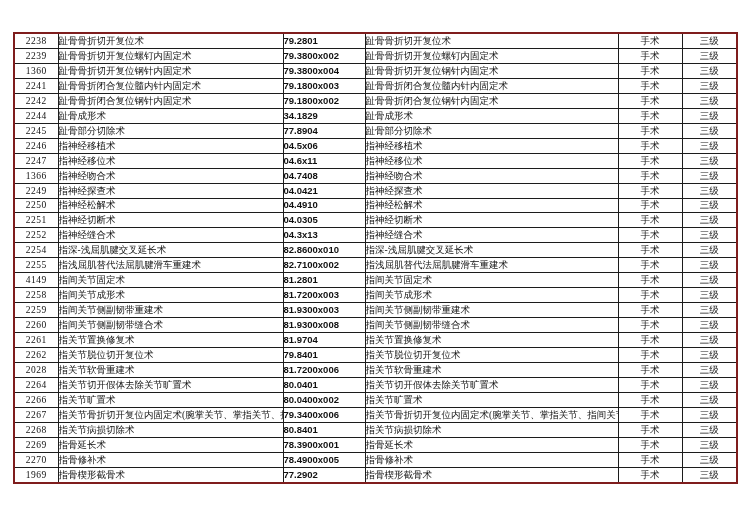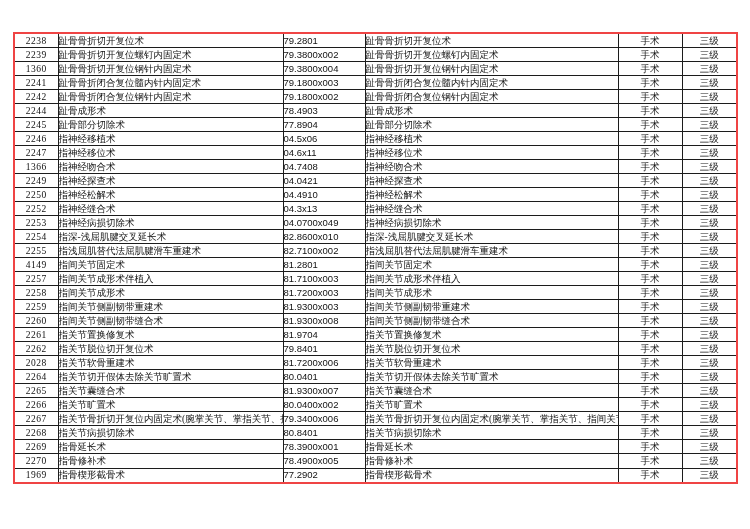--- a/index.html
+++ b/index.html
@@ -22,21 +22,21 @@
     background: #ffffff;
   }
   table.proc {
     position: absolute;
     left: 13px;
     top: 32px;
     width: 724px;
     height: 452px;
     border-collapse: collapse;
     table-layout: fixed;
-    border: 2px solid #ef4444;
+    border: 2px solid #7f1d1d;
   }
   table.proc td {
     border: 1px solid #1c1c1c;
     padding: 0;
     vertical-align: middle;
     white-space: nowrap;
     overflow: hidden;
     font-size: 9.5px;
     line-height: 12px;
     height: 13px;
@@ -47,20 +47,21 @@
     letter-spacing: 0.5px;
   }
   td.c-name {
     padding-left: 6px;
     font-family: "Liberation Serif", serif;
   }
   td.c-code {
     padding-left: 3px;
     font-family: "Liberation Sans", sans-serif;
     font-size: 9.5px;
+    font-weight: bold;
   }
   td.c-cat, td.c-lvl {
     text-align: center;
     font-family: "Liberation Serif", serif;
   }
 </style>
 </head>
 <body>
 
 <div class="page">
@@ -110,21 +111,21 @@
           <td class="c-seq">2242</td>
           <td class="c-name">趾骨骨折闭合复位钢针内固定术</td>
           <td class="c-code">79.1800x002</td>
           <td class="c-name">趾骨骨折闭合复位钢针内固定术</td>
           <td class="c-cat">手术</td>
           <td class="c-lvl">三级</td>
         </tr>
         <tr>
           <td class="c-seq">2244</td>
           <td class="c-name">趾骨成形术</td>
-          <td class="c-code">78.4903</td>
+          <td class="c-code">34.1829</td>
           <td class="c-name">趾骨成形术</td>
           <td class="c-cat">手术</td>
           <td class="c-lvl">三级</td>
         </tr>
         <tr>
           <td class="c-seq">2245</td>
           <td class="c-name">趾骨部分切除术</td>
           <td class="c-code">77.8904</td>
           <td class="c-name">趾骨部分切除术</td>
           <td class="c-cat">手术</td>
@@ -164,36 +165,36 @@
         </tr>
         <tr>
           <td class="c-seq">2250</td>
           <td class="c-name">指神经松解术</td>
           <td class="c-code">04.4910</td>
           <td class="c-name">指神经松解术</td>
           <td class="c-cat">手术</td>
           <td class="c-lvl">三级</td>
         </tr>
         <tr>
+          <td class="c-seq">2251</td>
+          <td class="c-name">指神经切断术</td>
+          <td class="c-code">04.0305</td>
+          <td class="c-name">指神经切断术</td>
+          <td class="c-cat">手术</td>
+          <td class="c-lvl">三级</td>
+        </tr>
+        <tr>
           <td class="c-seq">2252</td>
           <td class="c-name">指神经缝合术</td>
           <td class="c-code">04.3x13</td>
           <td class="c-name">指神经缝合术</td>
           <td class="c-cat">手术</td>
           <td class="c-lvl">三级</td>
         </tr>
         <tr>
-          <td class="c-seq">2253</td>
-          <td class="c-name">指神经病损切除术</td>
-          <td class="c-code">04.0700x049</td>
-          <td class="c-name">指神经病损切除术</td>
-          <td class="c-cat">手术</td>
-          <td class="c-lvl">三级</td>
-        </tr>
-        <tr>
           <td class="c-seq">2254</td>
           <td class="c-name">指深-浅屈肌腱交叉延长术</td>
           <td class="c-code">82.8600x010</td>
           <td class="c-name">指深-浅屈肌腱交叉延长术</td>
           <td class="c-cat">手术</td>
           <td class="c-lvl">三级</td>
         </tr>
         <tr>
           <td class="c-seq">2255</td>
           <td class="c-name">指浅屈肌替代法屈肌腱滑车重建术</td>
@@ -204,28 +205,20 @@
         </tr>
         <tr>
           <td class="c-seq">4149</td>
           <td class="c-name">指间关节固定术</td>
           <td class="c-code">81.2801</td>
           <td class="c-name">指间关节固定术</td>
           <td class="c-cat">手术</td>
           <td class="c-lvl">三级</td>
         </tr>
         <tr>
-          <td class="c-seq">2257</td>
-          <td class="c-name">指间关节成形术伴植入</td>
-          <td class="c-code">81.7100x003</td>
-          <td class="c-name">指间关节成形术伴植入</td>
-          <td class="c-cat">手术</td>
-          <td class="c-lvl">三级</td>
-        </tr>
-        <tr>
           <td class="c-seq">2258</td>
           <td class="c-name">指间关节成形术</td>
           <td class="c-code">81.7200x003</td>
           <td class="c-name">指间关节成形术</td>
           <td class="c-cat">手术</td>
           <td class="c-lvl">三级</td>
         </tr>
         <tr>
           <td class="c-seq">2259</td>
           <td class="c-name">指间关节侧副韧带重建术</td>
@@ -264,28 +257,20 @@
           <td class="c-code">81.7200x006</td>
           <td class="c-name">指关节软骨重建术</td>
           <td class="c-cat">手术</td>
           <td class="c-lvl">三级</td>
         </tr>
         <tr>
           <td class="c-seq">2264</td>
           <td class="c-name">指关节切开假体去除关节旷置术</td>
           <td class="c-code">80.0401</td>
           <td class="c-name">指关节切开假体去除关节旷置术</td>
-          <td class="c-cat">手术</td>
-          <td class="c-lvl">三级</td>
-        </tr>
-        <tr>
-          <td class="c-seq">2265</td>
-          <td class="c-name">指关节囊缝合术</td>
-          <td class="c-code">81.9300x007</td>
-          <td class="c-name">指关节囊缝合术</td>
           <td class="c-cat">手术</td>
           <td class="c-lvl">三级</td>
         </tr>
         <tr>
           <td class="c-seq">2266</td>
           <td class="c-name">指关节旷置术</td>
           <td class="c-code">80.0400x002</td>
           <td class="c-name">指关节旷置术</td>
           <td class="c-cat">手术</td>
           <td class="c-lvl">三级</td>

